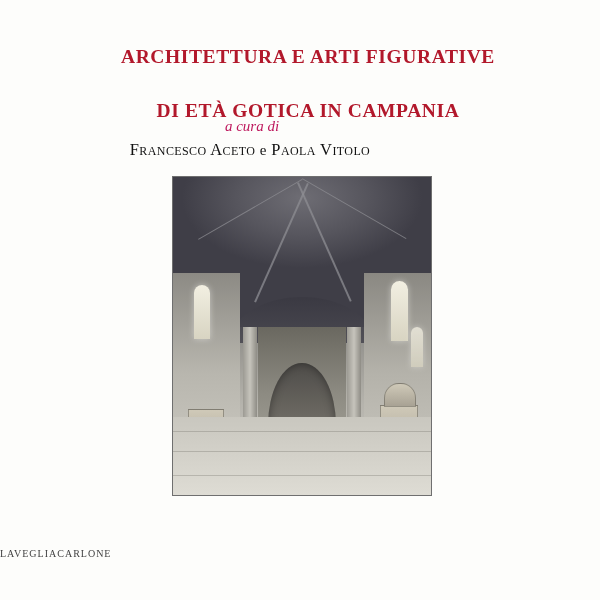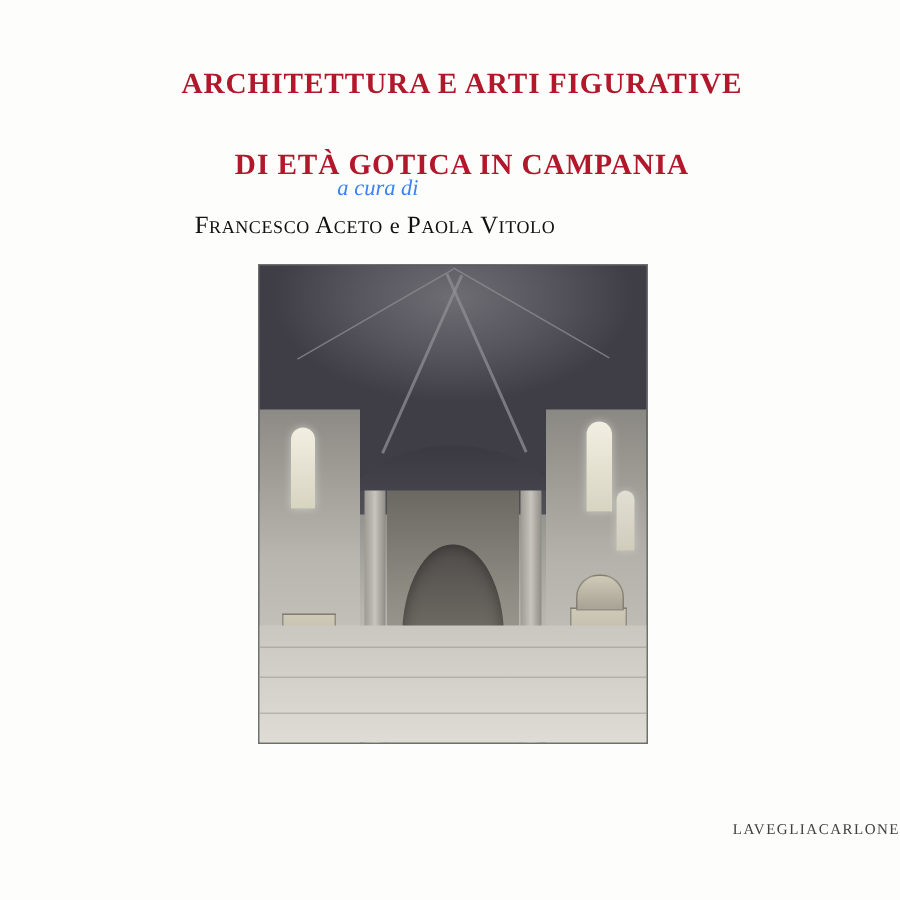--- a/index.html
+++ b/index.html
@@ -42,21 +42,21 @@
   .title-line.l2 { font-size: 19.5px; margin-top: 24px; }
 
   .editor-label {
     position: absolute;
     top: 118px;
     left: 0;
     width: 504px;
     text-align: center;
     font-style: italic;
     font-size: 15px;
-    color: #3b82f6;
+    color: #be185d;
   }
   .editors {
     position: absolute;
     top: 140px;
     left: 0;
     width: 500px;
     text-align: center;
     font-size: 16.5px;
     color: #111111;
     font-variant: small-caps;
@@ -220,21 +220,21 @@
     white-space: nowrap;
   }
   .wm-text .it {
     font-style: italic;
   }
   .publisher {
     position: absolute;
     left: 0;
     top: 548px;
     width: 600px;
-    text-align: right;
+    text-align: left;
     font-size: 10px;
     letter-spacing: 1px;
     color: #3f3f3f;
     font-variant: small-caps;
   }
 </style>
 </head>
 <body>
 
 <div class="cover">

